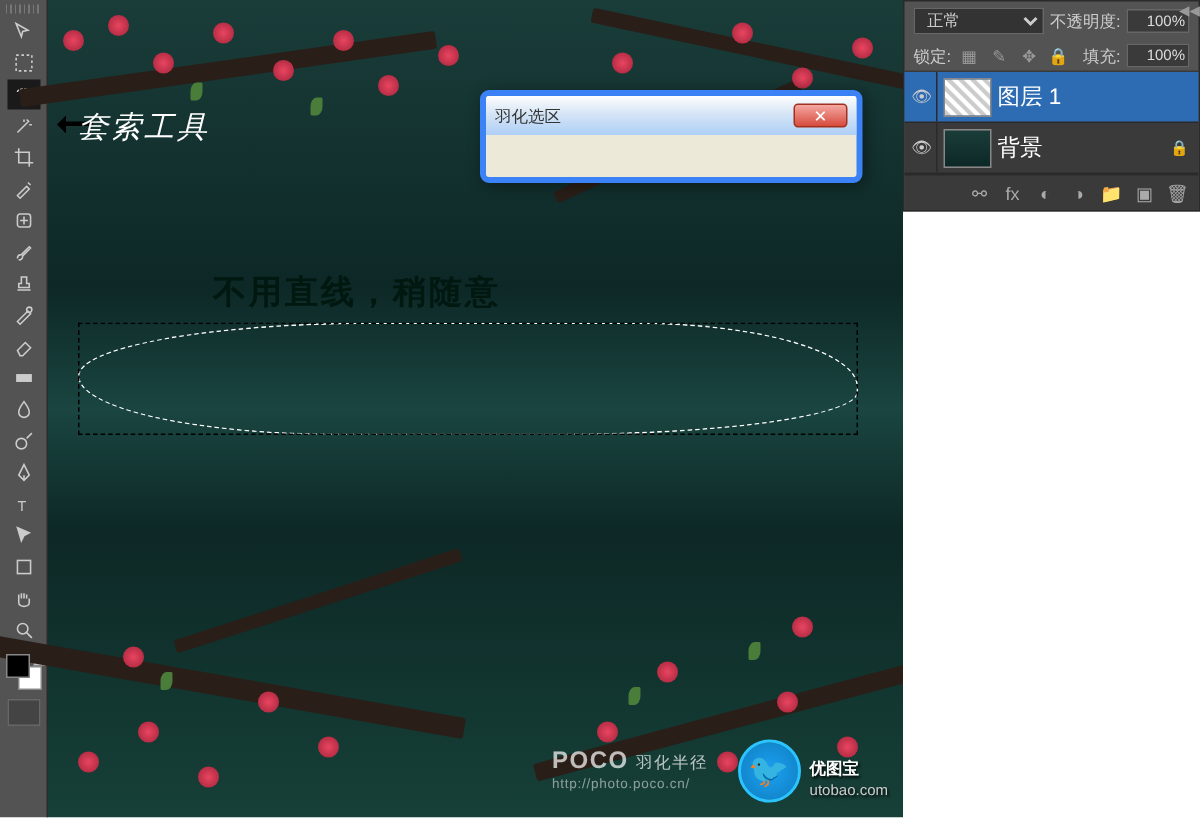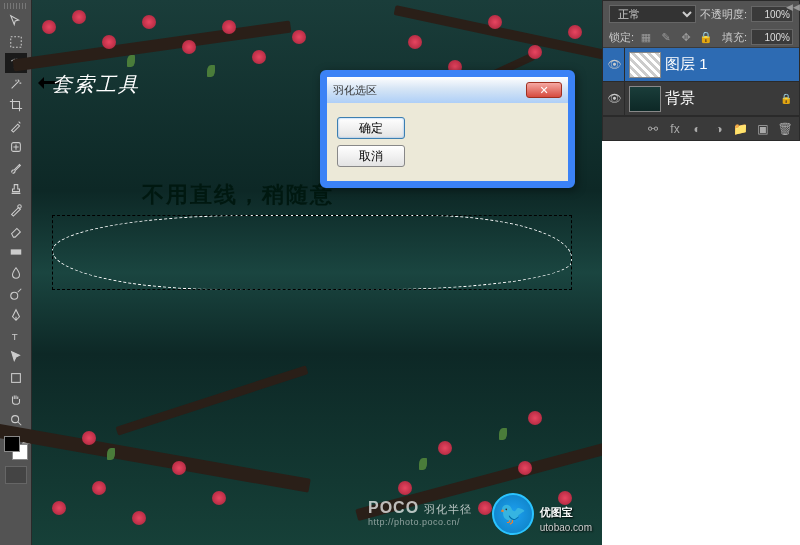--- a/index.html
+++ b/index.html
@@ -36,21 +36,21 @@
 .arrow{position:absolute;left:0;top:78px;width:30px;height:10px}
 .arrow::before{content:"";position:absolute;left:8px;top:3px;width:22px;height:3px;background:#000}
 .arrow::after{content:"";position:absolute;left:0;top:-1px;border:6px solid transparent;border-right-color:#000}
 .watermark1{position:absolute;right:130px;bottom:18px;color:rgba(255,255,255,.7);font-size:14px;letter-spacing:1px}
 .watermark1 b{font-size:16px}
 .watermark1 small{display:block;font-size:9px;color:rgba(255,255,255,.5);letter-spacing:.5px}
 .watermark2{position:absolute;right:10px;bottom:10px;display:flex;align-items:center;gap:6px}
 .wm-icon{width:42px;height:42px;border-radius:50%;background:radial-gradient(circle,#1da1f2,#0d7dbf);display:flex;align-items:center;justify-content:center;color:#fff;font-size:22px;border:2px solid #2bc4ff}
 .wm-text{color:#fff;font-size:22px;font-weight:bold;text-shadow:1px 1px 2px #000}
 .wm-text small{display:block;font-size:10px;font-weight:normal;color:#ccc}
-.dialog{position:absolute;left:320px;top:70px;width:255px;background:#ece9d8;border:7px solid #3b82f6;border-radius:6px;box-shadow:2px 2px 10px rgba(0,0,0,.4);overflow:hidden}
+.dialog{position:absolute;left:320px;top:60px;width:255px;background:#ece9d8;border:4px solid #3b82f6;border-radius:6px;box-shadow:2px 2px 10px rgba(0,0,0,.4);overflow:hidden}
 .dlg-title{height:26px;background:linear-gradient(180deg,#fefefe,#d6e5f5 45%,#aecff7);display:flex;align-items:center;padding:0 6px;font-size:12px;color:#333}
 .dlg-close{margin-left:auto;width:36px;height:16px;background:linear-gradient(180deg,#f5a8a3,#d64b3e);border:1px solid #a03020;border-radius:3px;color:#fff;display:flex;align-items:center;justify-content:center;font-size:11px;cursor:pointer}
 .dlg-body{padding:14px 10px;display:flex;gap:10px}
 .dlg-left{flex:1;display:flex;align-items:center;gap:4px}
 .dlg-input{width:36px;height:20px;border:1px solid #7b9ebd;background:#fff;padding:0 4px;font-size:12px}
 .dlg-right{display:flex;flex-direction:column;gap:6px}
 .dlg-btn{width:68px;height:22px;background:linear-gradient(180deg,#fff,#e3e3e3);border:1px solid #888;border-radius:3px;font-size:12px;cursor:pointer}
 .dlg-btn.primary{border:1px solid #3c7fb1;box-shadow:0 0 2px #6badee inset}
 .panels{position:absolute;right:0;top:0;width:198px;height:545px;background:#fff}
 .panel{background:#535353;border:1px solid #2a2a2a}
@@ -246,24 +246,20 @@
     <div class="wm-text"><span>优图宝</span><small>utobao.com</small></div>
   </div>
 </div>
 
 <div class="dialog">
   <div class="dlg-title">
     <span>羽化选区</span>
     <div class="dlg-close">✕</div>
   </div>
   <div class="dlg-body">
-    <div class="dlg-right">
-      <button class="dlg-btn primary">确定</button>
-      <button class="dlg-btn">取消</button>
-    </div>
   </div>
 </div>
 
 <div class="panels">
   <div class="panel">
     <div class="collapse">◀◀</div>
     <div class="layer-ctrl">
       <select class="blend-select"><option>正常</option></select>
       <span>不透明度:</span>
       <input class="pct-input" value="100%" style="">

